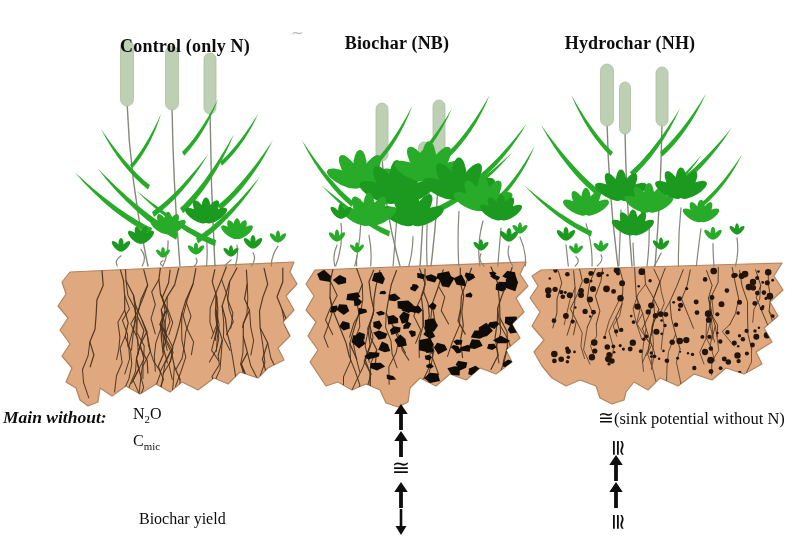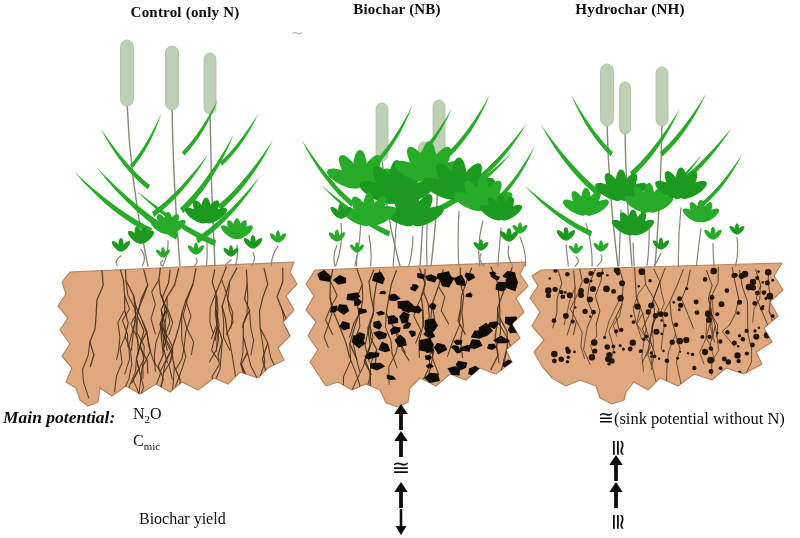--- a/index.html
+++ b/index.html
@@ -1,20 +1,20 @@
 <!DOCTYPE html>
 <html><head>
 <meta charset="utf-8">
 <style>
   html,body{margin:0;padding:0;background:#ffffff;}
   .stage{position:relative;width:800px;height:538px;background:#ffffff;overflow:hidden;
          font-family:"Liberation Serif","DejaVu Serif",serif;color:#0d0d0d;}
   #scene{position:absolute;left:0;top:0;}
   .title{position:absolute;transform:translateX(-50%);white-space:nowrap;
-         font-weight:bold;font-size:15px;letter-spacing:0.2px;}
+         font-weight:bold;font-size:18px;letter-spacing:0.2px;margin-top:32px;}
   .heading{position:absolute;left:3px;top:407px;font-weight:bold;font-style:italic;
            font-size:17.5px;white-space:nowrap;}
   .param{position:absolute;font-size:16px;white-space:nowrap;}
   .param sub{font-size:68%;}
   .param sup{font-size:62%;vertical-align:super;}
   .sym{position:absolute;transform:translateX(-50%);line-height:1;
        font-family:"DejaVu Sans",sans-serif;color:#0d0d0d;}
   .sym.approx{font-size:22px;}
   .sym.rot{transform:translateX(-50%) rotate(90deg);}
   .hnote{position:absolute;font-size:16.5px;white-space:nowrap;}
@@ -739,21 +739,21 @@
         </g>
       </g>
     </svg>
 
   <div class="title" style="left:185px;top:4px">Control (only N)</div>
   <div class="title" style="left:630px;top:1px">Hydrochar (NH)</div>
   <div class="title" style="left:397px;top:1px">Biochar (NB)</div>
 
   <span class="stray" style="left:291px;top:24px">~</span>
 
-  <div class="heading">Main potential:</div>
+  <div class="heading">Main without:</div>
 
   <span class="param" style="left:133px;top:405px">N<sub>2</sub>O</span>
   <span class="param" style="left:133px;top:432px">C<sub>mic</sub></span>
   <span class="param" style="left:139px;top:510px">Biochar yield</span>
 
   <span class="sym" style="left:401px;top:404px"><svg width="15" height="26" viewBox="0 0 15 26">
         <path d="M7.5,0 L14.25,10 L9.4,10 L9.4,26 L5.6,26 L5.6,10 L0.75,10 Z" fill="#0d0d0d"></path>
       </svg></span>
   <span class="sym" style="left:401px;top:431px"><svg width="15" height="26" viewBox="0 0 15 26">
         <path d="M7.5,0 L14.25,10 L9.4,10 L9.4,26 L5.6,26 L5.6,10 L0.75,10 Z" fill="#0d0d0d"></path>

